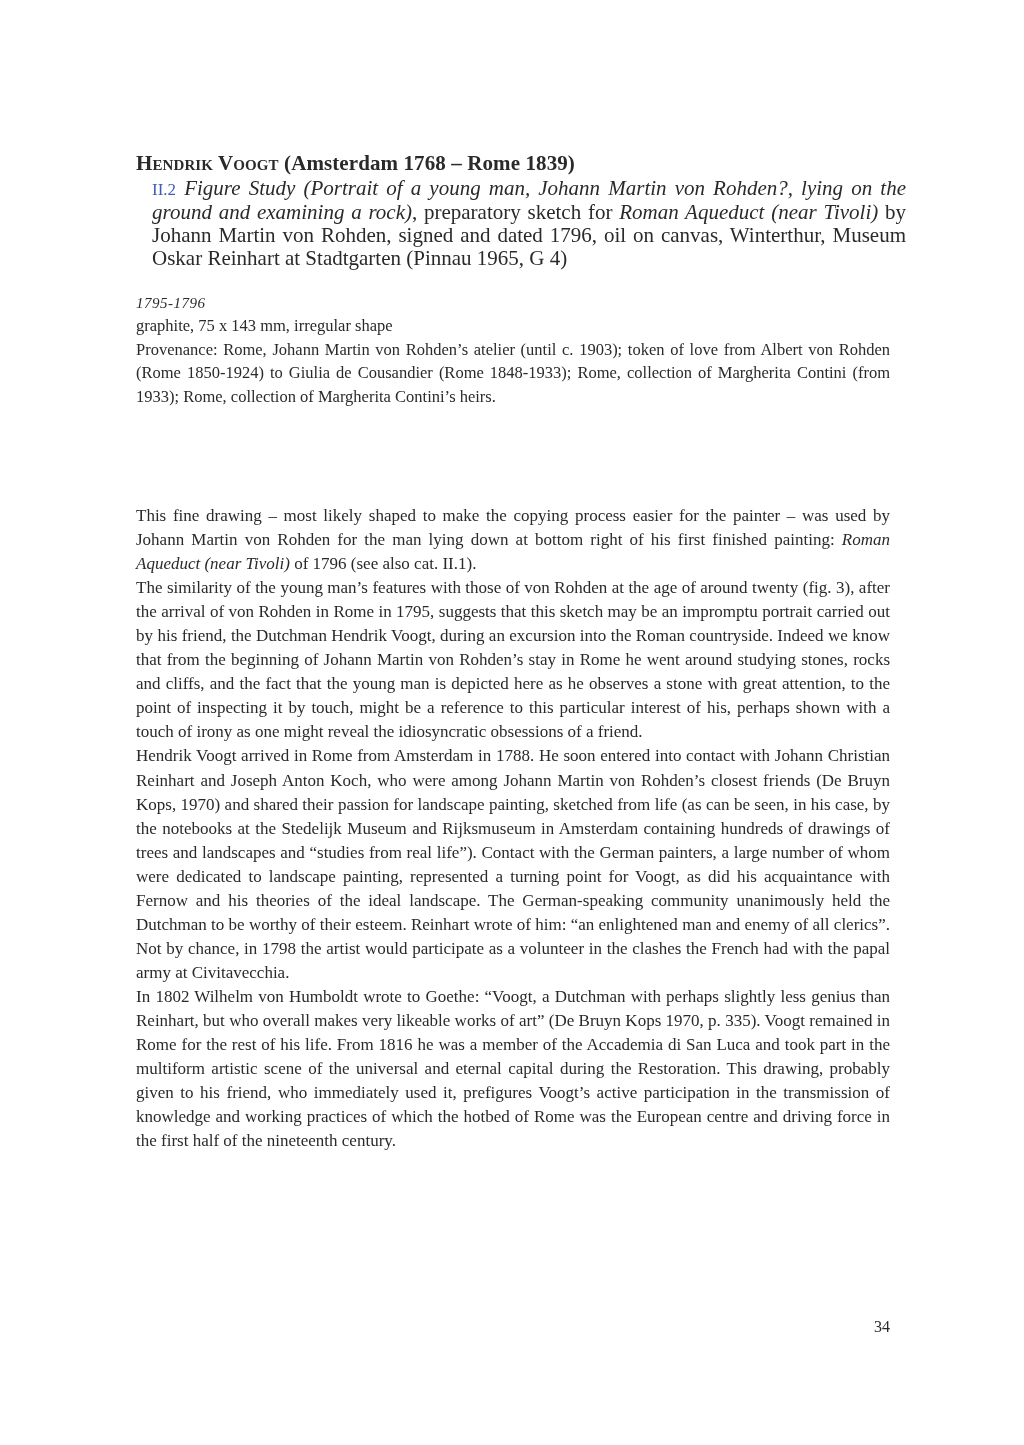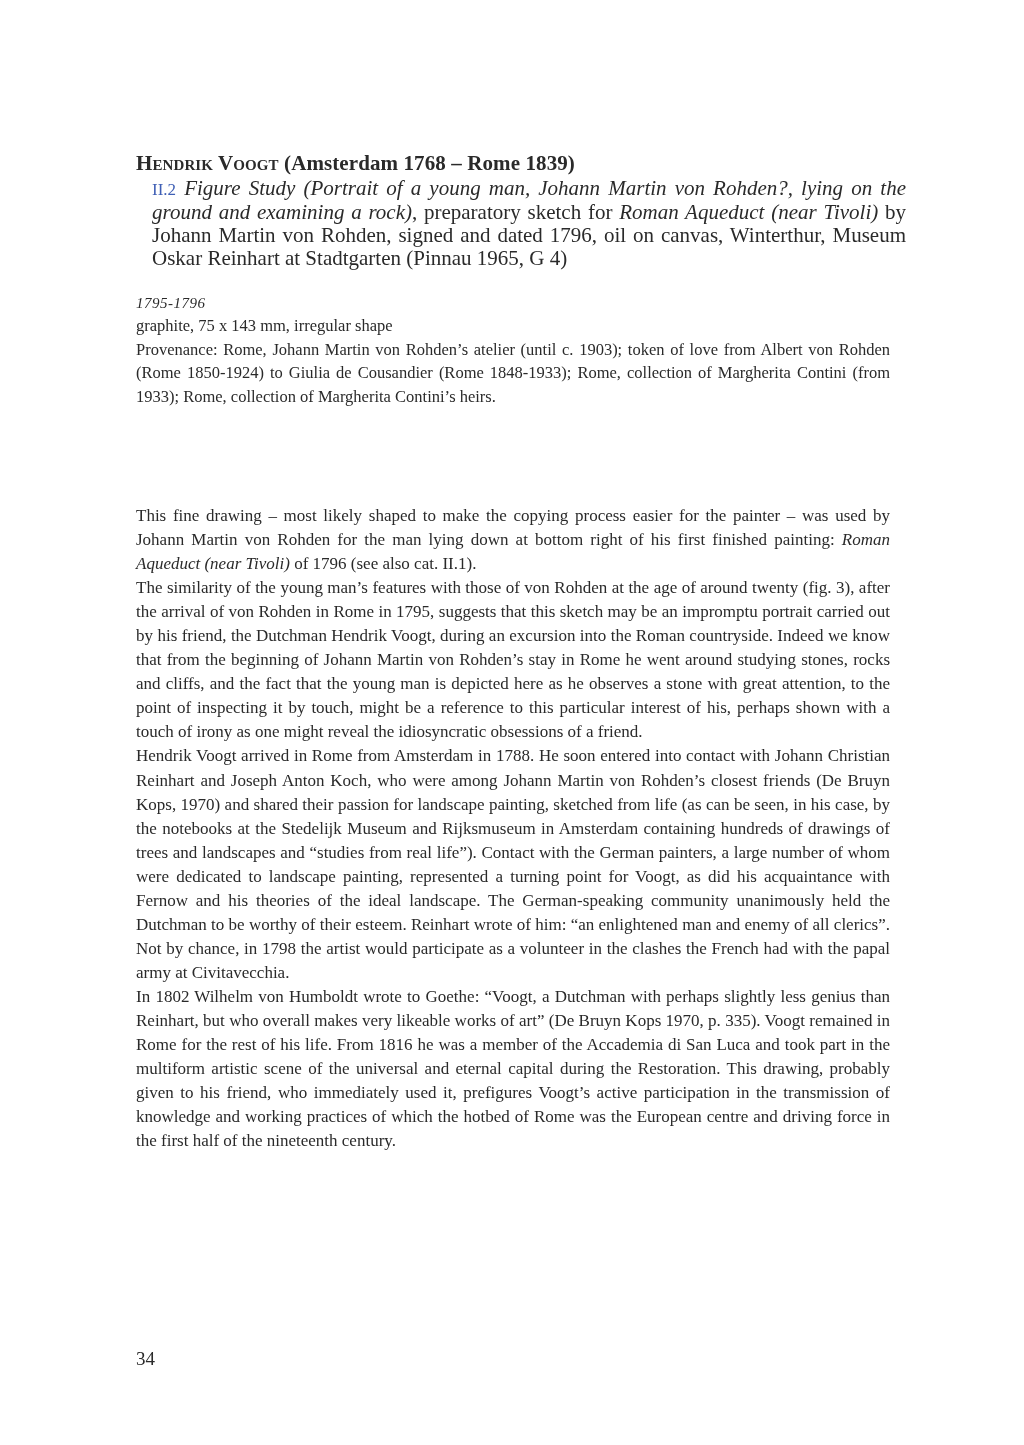--- a/index.html
+++ b/index.html
@@ -80,25 +80,25 @@
       text-align: justify;
       margin-top: 28px;
     }
     .body-text p {
       margin: 0;
       text-align: justify;
       text-align-last: left;
     }
     .page-number {
       position: absolute;
-      top: 1348px;
+      top: 1318px;
       left: 0;
       width: 754px;
-      text-align: left;
-      font-size: 19px;
+      text-align: right;
+      font-size: 16px;
     }
   </style>
 </head>
 <body>
 
 <div class="page">
 
   <div class="heading">
     <span class="sc">Hendrik Voogt</span><span> (Amsterdam 1768 – Rome 1839)</span>
   </div>

